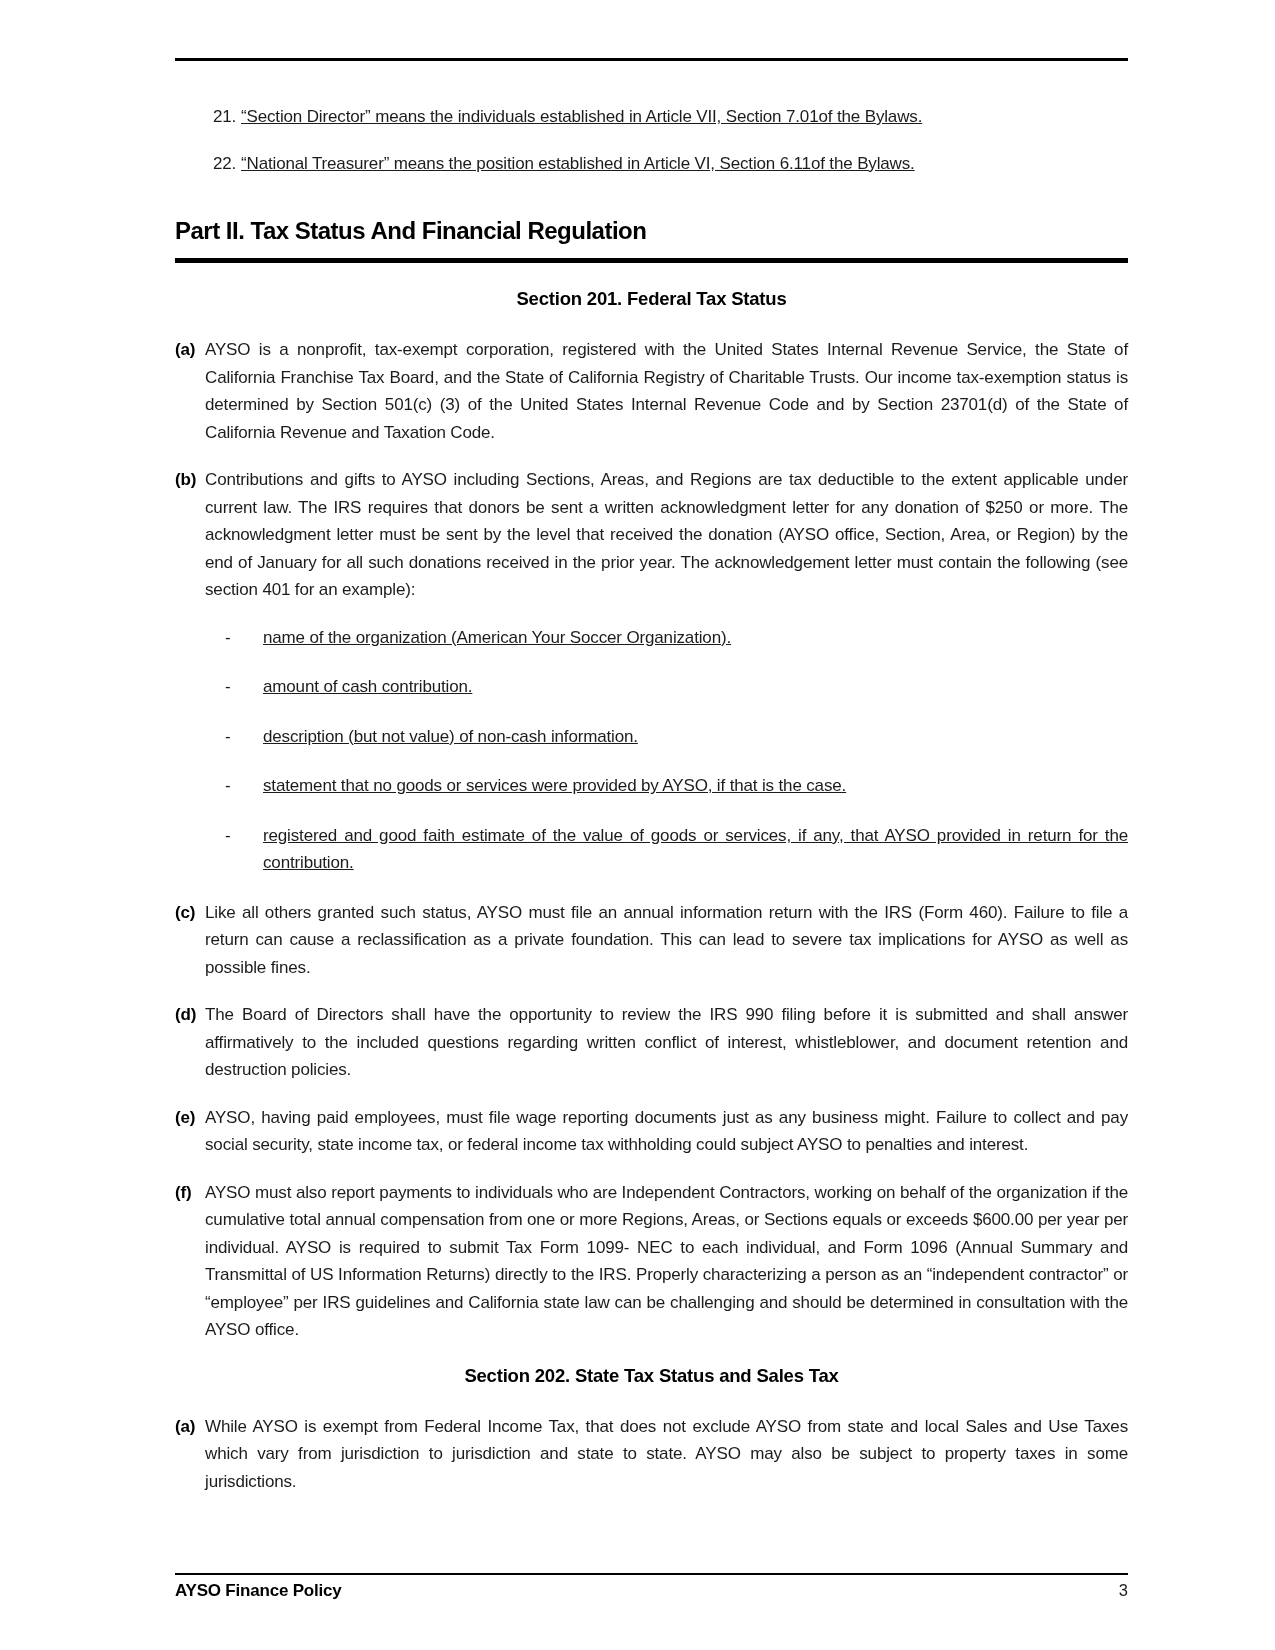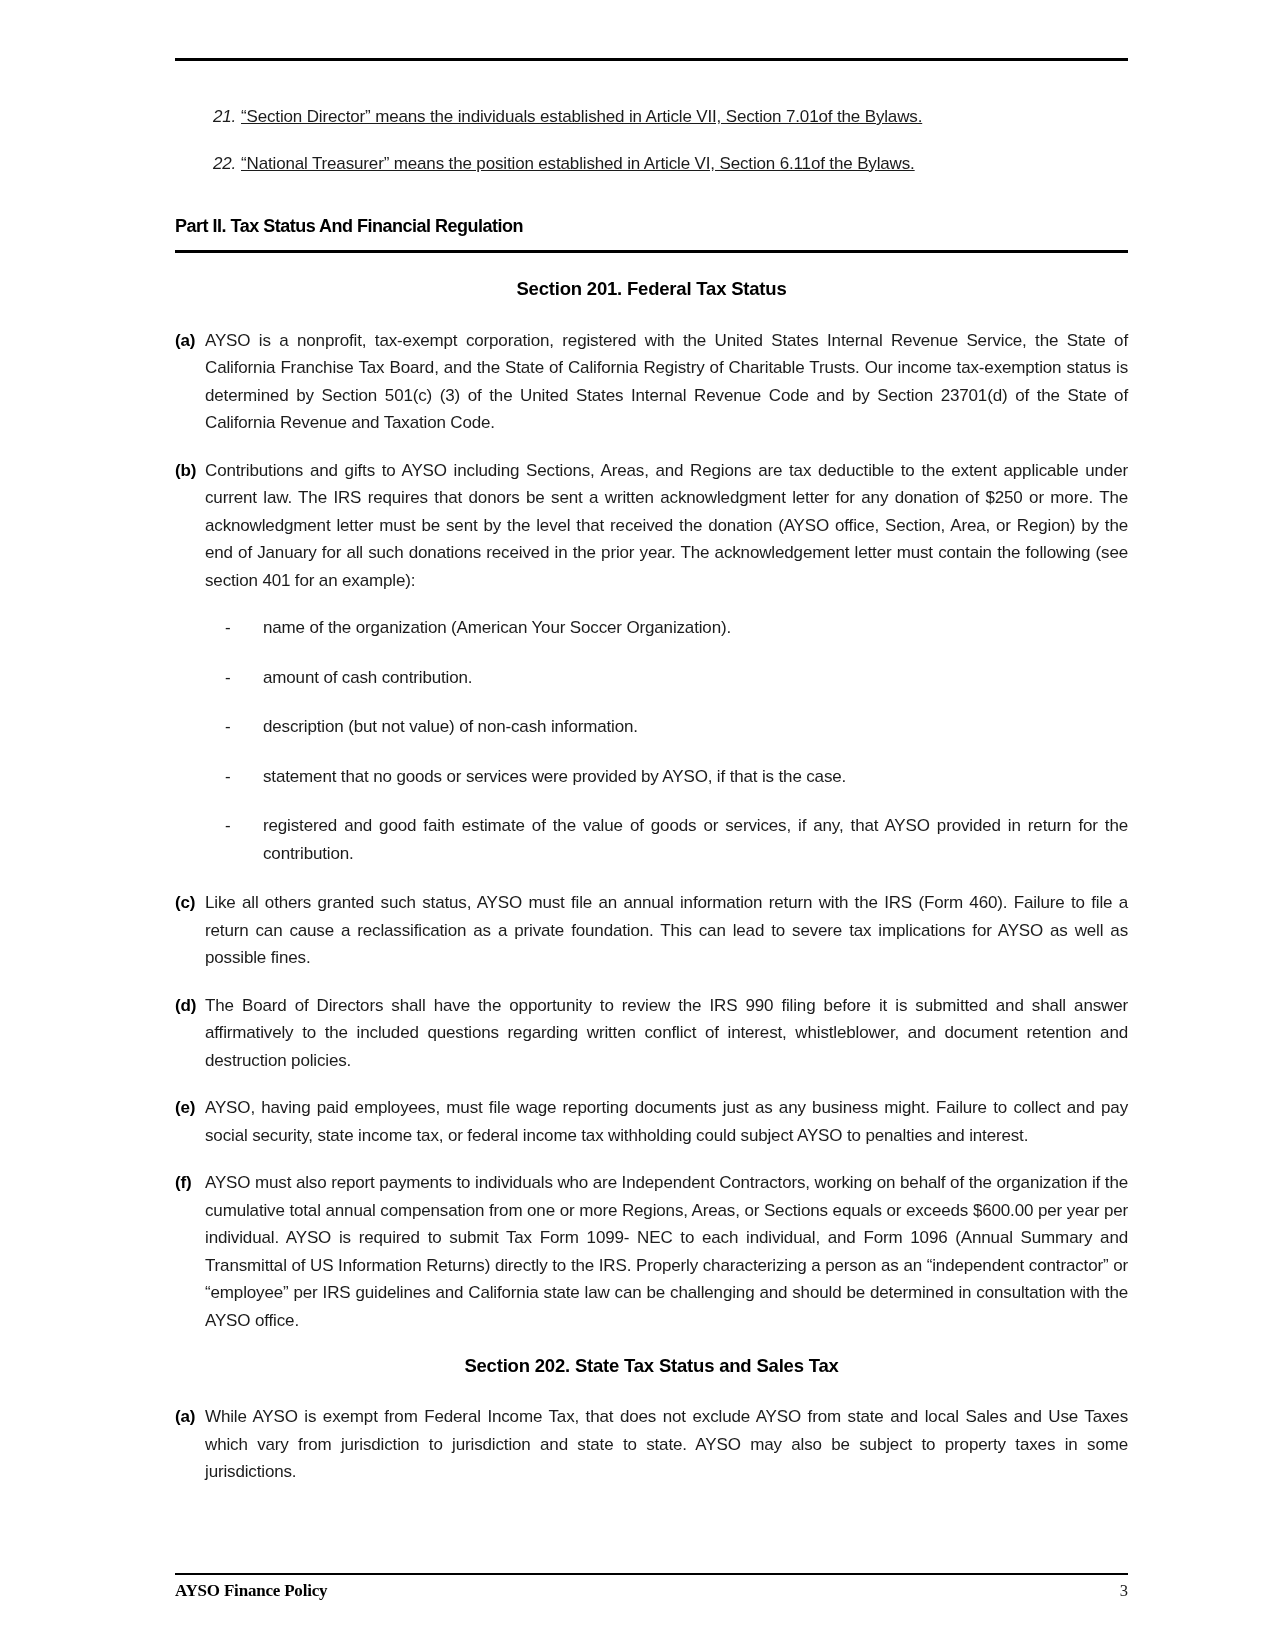--- a/index.html
+++ b/index.html
@@ -31,33 +31,32 @@
     display: flex;
     font-size: 17px;
     line-height: 27.5px;
     letter-spacing: -0.15px;
     margin-bottom: 19px;
     padding-left: 38px;
   }
   .num-item .num {
     flex: none;
     width: 28px;
-    font-style: italic;
   }
   .num-item .itext {
     flex: 1;
     text-decoration: underline;
   }
   .part-heading {
-    font-size: 18px;
+    font-size: 24px;
     line-height: 1.3;
     font-weight: 700;
     letter-spacing: -0.5px;
     color: #000000;
-    border-bottom: 3px solid #000000;
+    border-bottom: 5px solid #000000;
     padding-bottom: 12px;
     margin: 38px 0 24px 0;
   }
   .section-heading {
     font-size: 18.5px;
     font-weight: 700;
     letter-spacing: -0.2px;
     color: #000000;
     margin: 0 0 26px 0;
     line-height: 1.25;
@@ -94,37 +93,37 @@
     padding-left: 50px;
     margin-bottom: 22px;
   }
   .bullet .bmarker {
     flex: none;
     width: 38px;
   }
   .bullet .btext {
     flex: 1;
     text-align: justify;
+    text-decoration: underline;
   }
   .footer {
     position: absolute;
     left: 175px;
     top: 1573px;
     width: 953px;
   }
   .footer-rule {
     height: 2px;
     background: #000000;
     margin-bottom: 6px;
   }
   .footer-row {
     display: flex;
     justify-content: space-between;
-    align-items: flex-end;
-    font-family: Liberation Serif, serif;
+    align-items: flex-start;
   }
   .footer-title {
     font-size: 17px;
     font-weight: 700;
     color: #000000;
     letter-spacing: -0.2px;
   }
   .footer-page {
     font-size: 16.5px;
     color: #1c1c1c;

